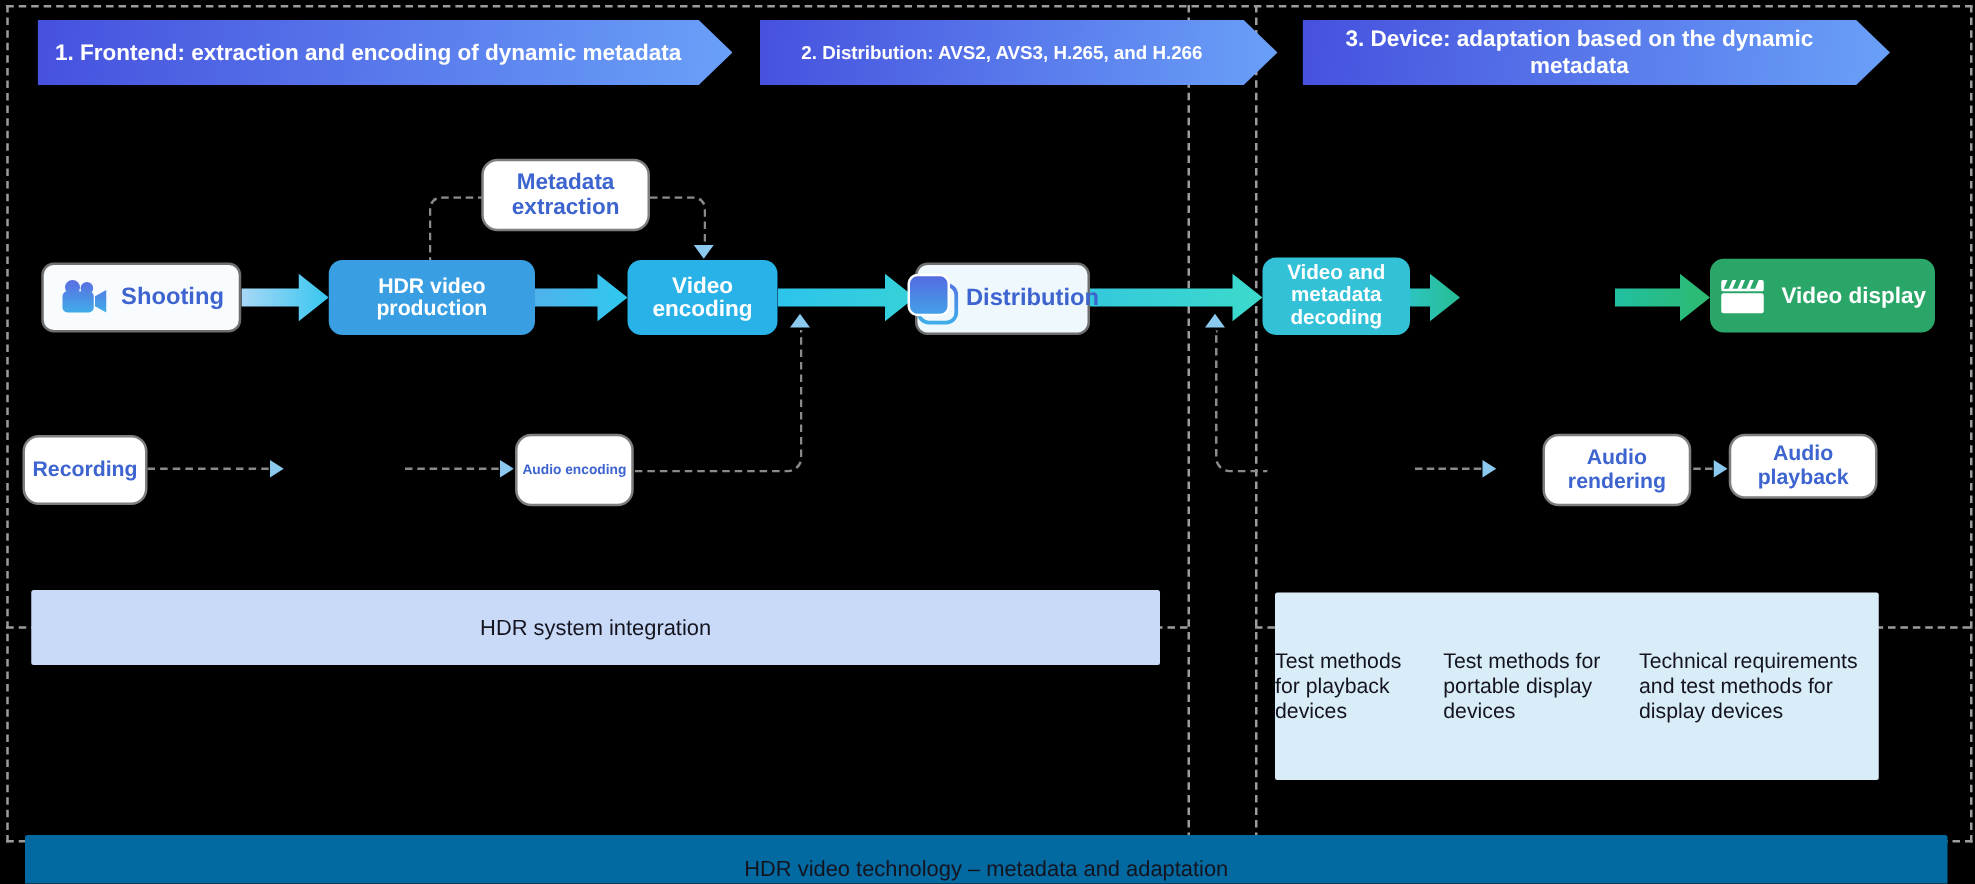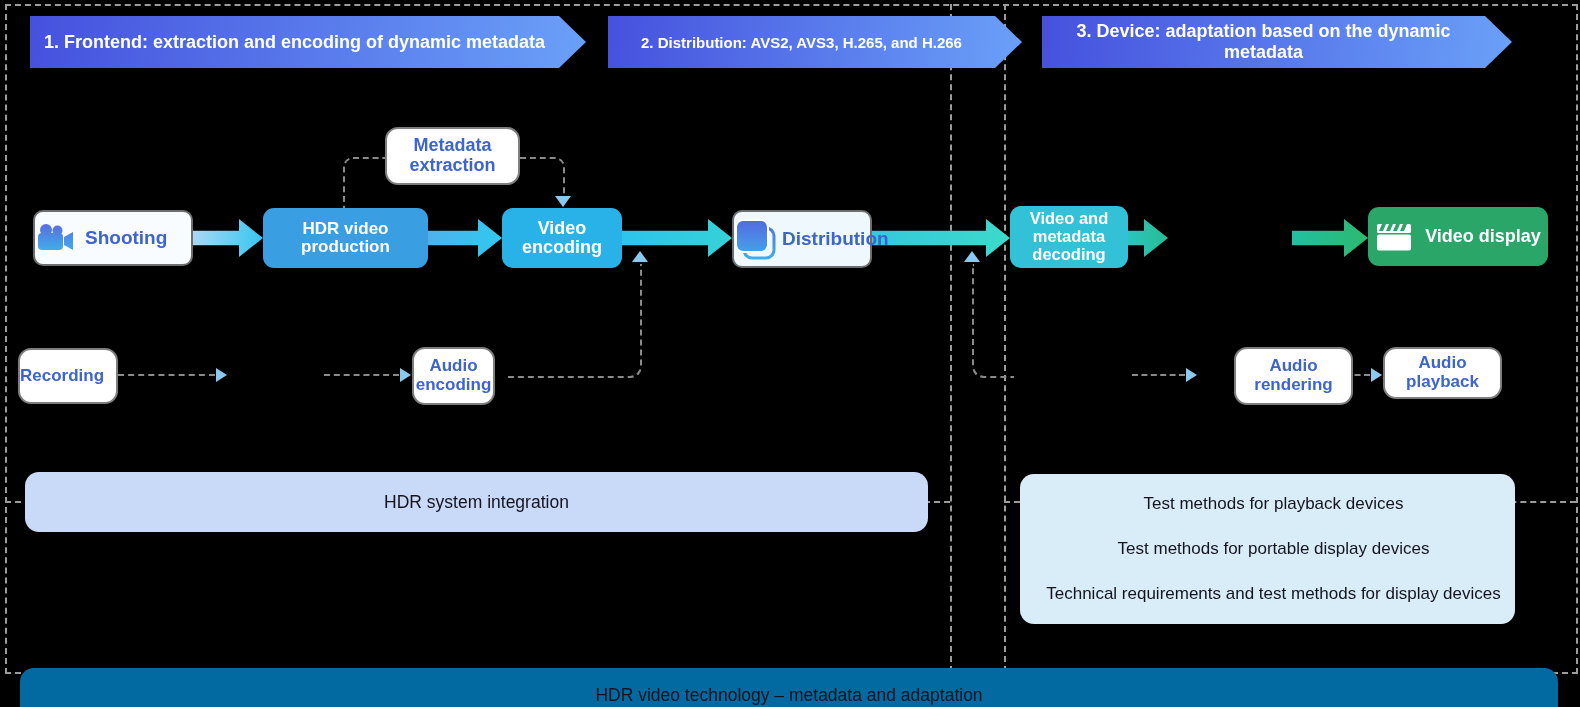--- a/index.html
+++ b/index.html
@@ -10,42 +10,42 @@
   .vline{position:absolute;width:0;border-left:2px dashed #9c9c9c;}
   .hline{position:absolute;height:0;border-top:2px dashed #9c9c9c;}
   
   .banner{position:absolute;top:16px;height:52px;z-index:6;
           background:linear-gradient(95deg,#4651de 0%,#6aa0f8 100%);
           clip-path:polygon(0 0,calc(100% - 27px) 0,100% 50%,calc(100% - 27px) 100%,0 100%);
           color:#fff;font-weight:bold;font-size:18px;display:flex;align-items:center;
           justify-content:center;box-sizing:border-box;padding-right:27px;text-align:center;}
   
   .wbox{position:absolute;background:#fff;border:2px solid #7e7e7e;border-radius:13px;z-index:5;
-        display:flex;align-items:center;text-align:center;
+        display:flex;align-items:center;justify-content:center;text-align:center;
         color:#3d64cf;font-weight:bold;font-size:17px;line-height:1.1;box-sizing:border-box;}
   .cbox{position:absolute;border-radius:11px;z-index:5;display:flex;align-items:center;
         justify-content:center;text-align:center;color:#fff;font-weight:bold;
         font-size:16.5px;line-height:1.08;box-sizing:border-box;padding:0 3px;}
   
   .arrow{position:absolute;top:219px;height:38px;z-index:4;
          clip-path:polygon(0 31%,calc(100% - 24px) 31%,calc(100% - 24px) 0,100% 50%,
                            calc(100% - 24px) 100%,calc(100% - 24px) 69%,0 69%);}
   
   .dl{position:absolute;z-index:3;}
   .dash-h{height:0;border-top:2px dashed #8a8a8a;}
   .corner-tl{border-left:2px dashed #8a8a8a;border-top:2px dashed #8a8a8a;border-top-left-radius:10px;}
   .corner-tr{border-right:2px dashed #8a8a8a;border-top:2px dashed #8a8a8a;border-top-right-radius:10px;}
   .corner-br{border-right:2px dashed #8a8a8a;border-bottom:2px dashed #8a8a8a;border-bottom-right-radius:12px;}
   .corner-bl{border-left:2px dashed #8a8a8a;border-bottom:2px dashed #8a8a8a;border-bottom-left-radius:12px;}
   .tri{position:absolute;width:0;height:0;z-index:4;}
   .tri-right{border-top:7px solid transparent;border-bottom:7px solid transparent;border-left:11px solid #8cc9ef;}
   .tri-up{border-left:8px solid transparent;border-right:8px solid transparent;border-bottom:11px solid #8cc9ef;}
   .tri-down{border-left:8px solid transparent;border-right:8px solid transparent;border-top:11px solid #8cc9ef;}
   
-  .bar{position:absolute;border-radius:14px;z-index:5;display:flex;align-items:center;
+  .bar{position:absolute;border-radius:2px;z-index:5;display:flex;align-items:center;
        justify-content:center;color:#14141f;font-size:17.5px;}
   .icon{flex:0 0 auto;}
 </style>
 </head>
 <body>
 
 <div id="stage">
 
   <div class="frame" style="left:5px;top:4px;width:1569px;height:666px;"></div>
   <div class="vline" style="left:950px;top:4px;height:668px;"></div>
@@ -69,21 +69,21 @@
 
   <div class="dl corner-br" style="left:507px;top:264px;width:133px;height:112px;"></div>
   <div class="tri tri-up" style="left:632px;top:251px;"></div>
   <div class="dl corner-bl" style="left:972px;top:264px;width:40px;height:112px;"></div>
   <div class="tri tri-up" style="left:964px;top:251px;"></div>
 
   <div class="bar" style="left:25px;top:472px;width:903px;height:60px;background:#c9d9f8;">
     <span>HDR system integration</span>
   </div>
   <div class="bar" style="left:1020px;top:474px;width:483px;height:150px;background:#d9edf9;
-              flex-direction:column;gap:25px;font-size:17px;padding-left:12px;">
+              flex-direction:row;gap:25px;font-size:17px;">
     <span>Test methods for playback devices</span>
     <span>Test methods for portable display devices</span>
     <span>Technical requirements and test methods for display devices</span>
   </div>
   <div class="bar" style="left:20px;top:668px;width:1538px;height:55px;background:#0369a1;">
     <span>HDR video technology – metadata and adaptation</span>
   </div>
 
   <div class="wbox" style="left:33px;top:210px;width:160px;height:56px;gap:10px;font-size:19px;
               background:#f8fcff;border-color:#6e6e6e;border-radius:10px;">
@@ -162,21 +162,21 @@
 
   <div class="wbox" style="left:18px;top:348px;width:100px;height:56px;">
     <span>Recording</span>
   </div>
   <div class="dl dash-h" style="left:118px;top:374px;width:97px;"></div>
   <div class="tri tri-right" style="left:216px;top:368px;"></div>
 
   <div class="dl dash-h" style="left:324px;top:374px;width:75px;"></div>
   <div class="tri tri-right" style="left:400px;top:368px;"></div>
 
-  <div class="wbox" style="left:412px;top:347px;width:83px;height:58px;font-size:17px;">
+  <div class="wbox" style="left:412px;top:347px;width:95px;height:58px;font-size:11px;">
     <span>Audio encoding</span>
   </div>
 
   <div class="dl dash-h" style="left:1132px;top:374px;width:53px;"></div>
   <div class="tri tri-right" style="left:1186px;top:368px;"></div>
 
   <div class="wbox" style="left:1198px;top:347px;width:119px;height:58px;margin-left:36px;">
     <span>Audio rendering</span>
   </div>
   <div class="dl dash-h" style="left:1317px;top:374px;width:53px;"></div>

